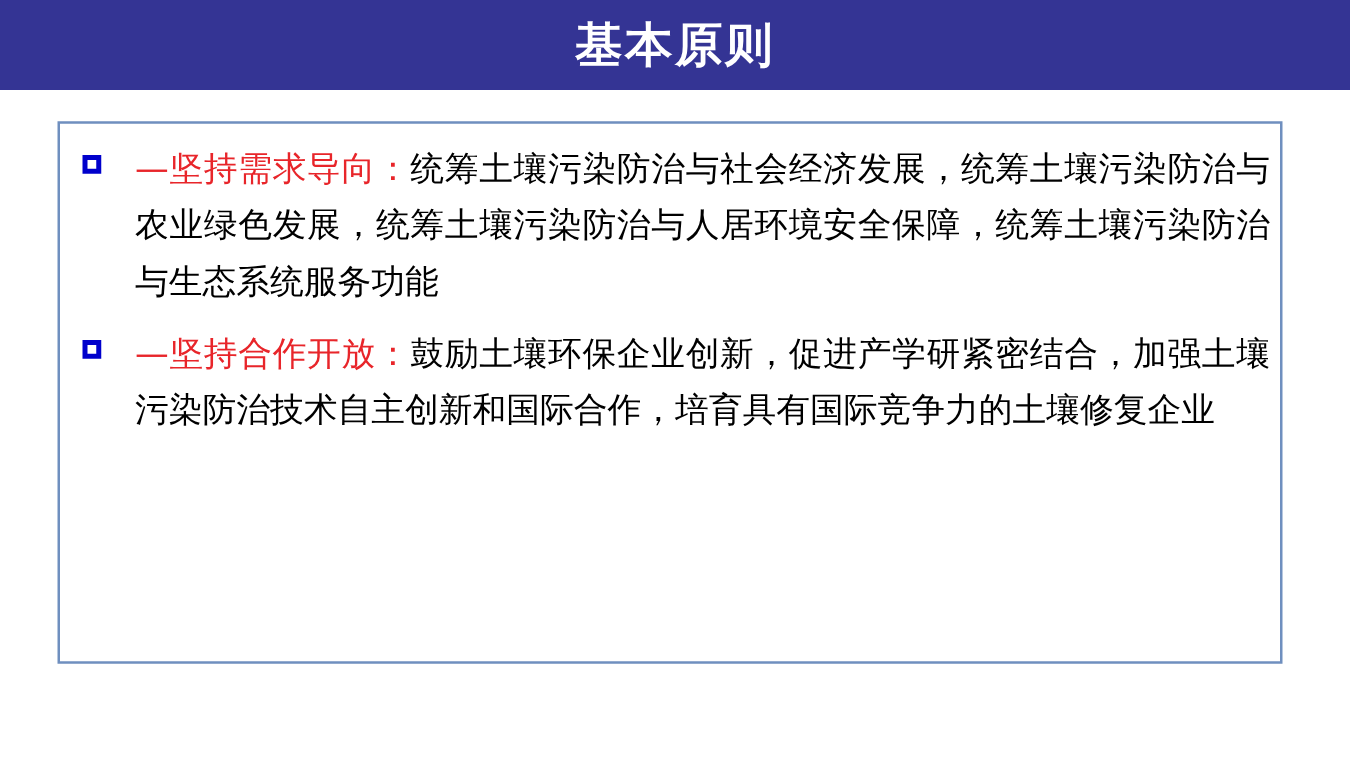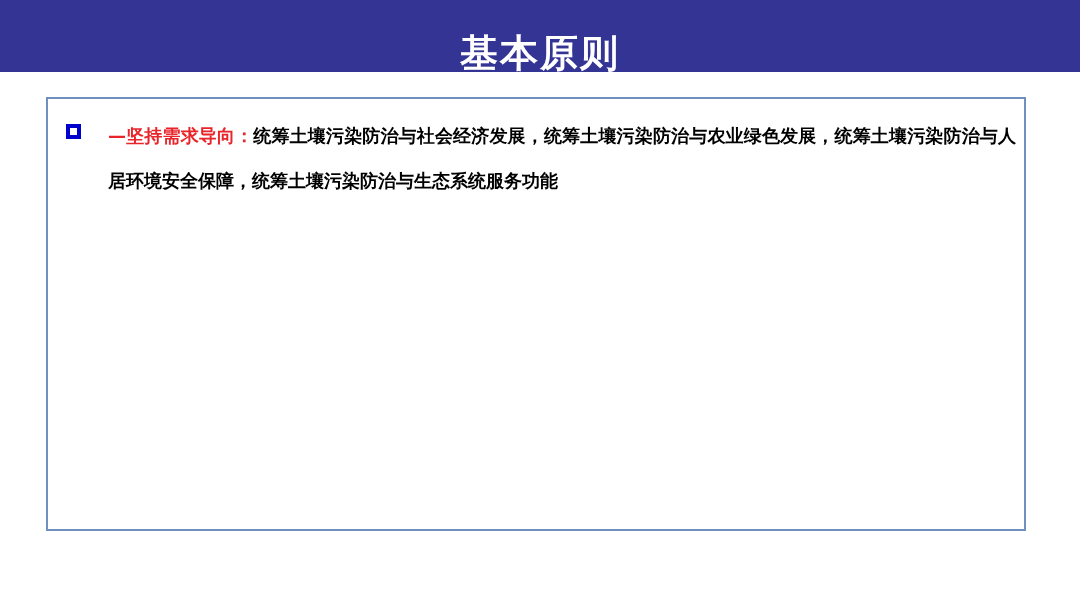--- a/index.html
+++ b/index.html
@@ -17,21 +17,21 @@
 
   
   #title-banner {
     position: absolute;
     left: 0;
     top: 0;
     width: 1080px;
     height: 72px;
     background: #343494;
     display: flex;
-    align-items: flex-end;
+    align-items: center;
     justify-content: center;
     box-sizing: border-box;
   }
   #title-text {
     color: #ffffff;
     font-size: 38px;
     font-weight: bold;
     letter-spacing: 2px;
     line-height: 1;
     font-family: "DejaVu Sans", "Liberation Sans", sans-serif;
@@ -62,22 +62,22 @@
     left: 10px;
     top: 11px;
     width: 15px;
     height: 15px;
     border: 4px solid #0000cc;
     box-sizing: border-box;
     background: #ffffff;
   }
 
   .bullet-text {
-    font-size: 18px;
-    font-weight: bold;
+    font-size: 27px;
+    font-weight: normal;
     color: #000000;
     line-height: 45px;
     text-align: justify;
     text-justify: inter-ideograph;
     letter-spacing: 0px;
     word-break: break-all;
   }
   .hl-red {
     color: #e8252a;
   }
@@ -97,14 +97,20 @@
 <div id="content-panel">
 
   <div class="bullet-block" id="bullet-1">
     <span class="bullet-marker"></span>
     <div class="bullet-text">
       <span class="hl-red">—坚持需求导向：</span><span>统筹土壤污染防治与社会经济发展，统筹土壤污染防治与农业绿色发展，统筹土壤污染防治与人居环境安全保障，统筹土壤污染防治与生态系统服务功能</span>
     </div>
   </div>
 
 
+  <div class="bullet-block last" id="bullet-3">
+    <span class="bullet-marker"></span>
+    <div class="bullet-text">
+      <span class="hl-red">—坚持合作开放：</span><span>鼓励土壤环保企业创新，促进产学研紧密结合，加强土壤污染防治技术自主创新和国际合作，培育具有国际竞争力的土壤修复企业</span>
+    </div>
+  </div>
 
 </div>
 
 </body></html>

